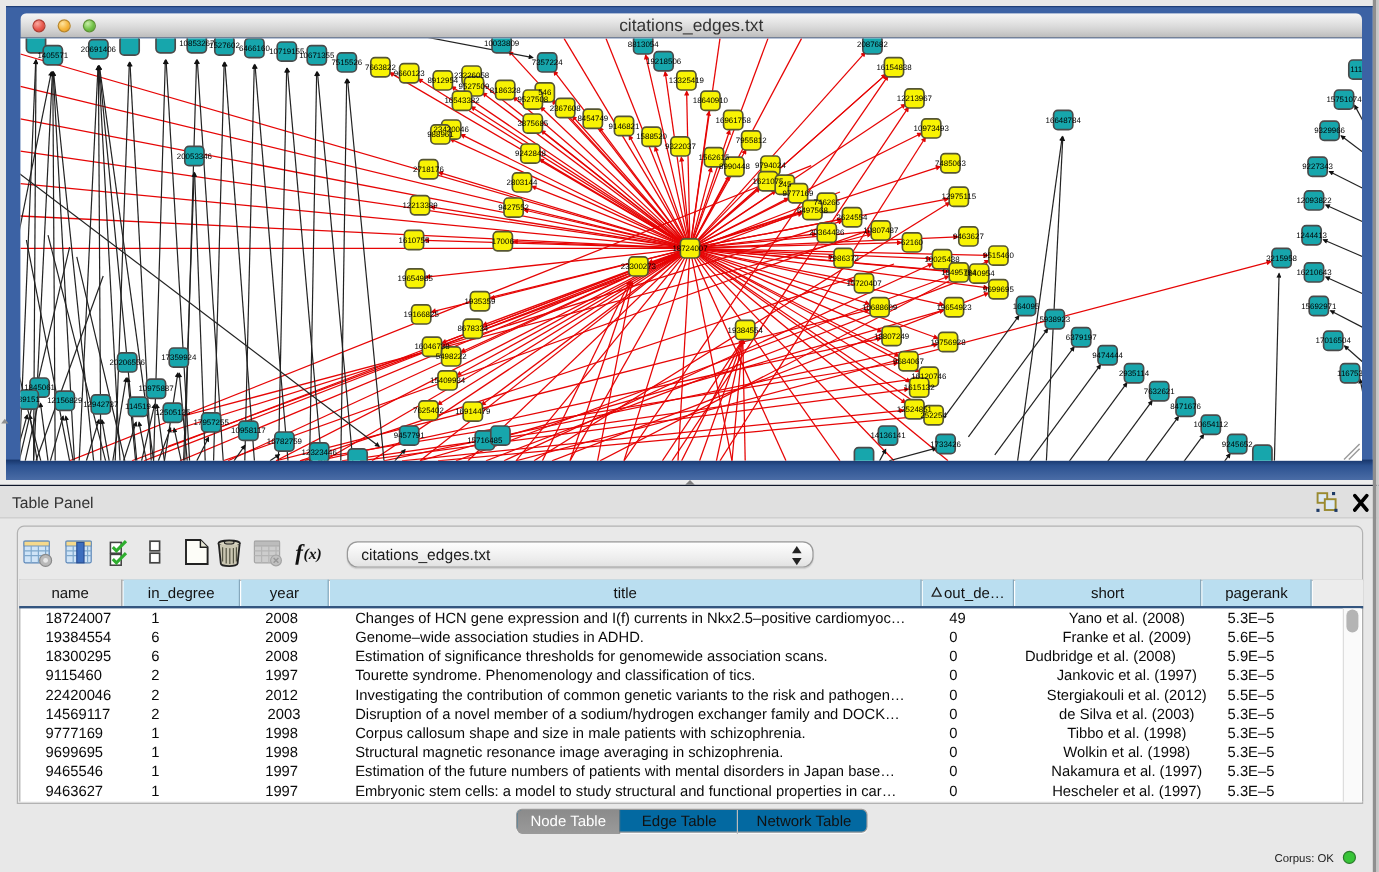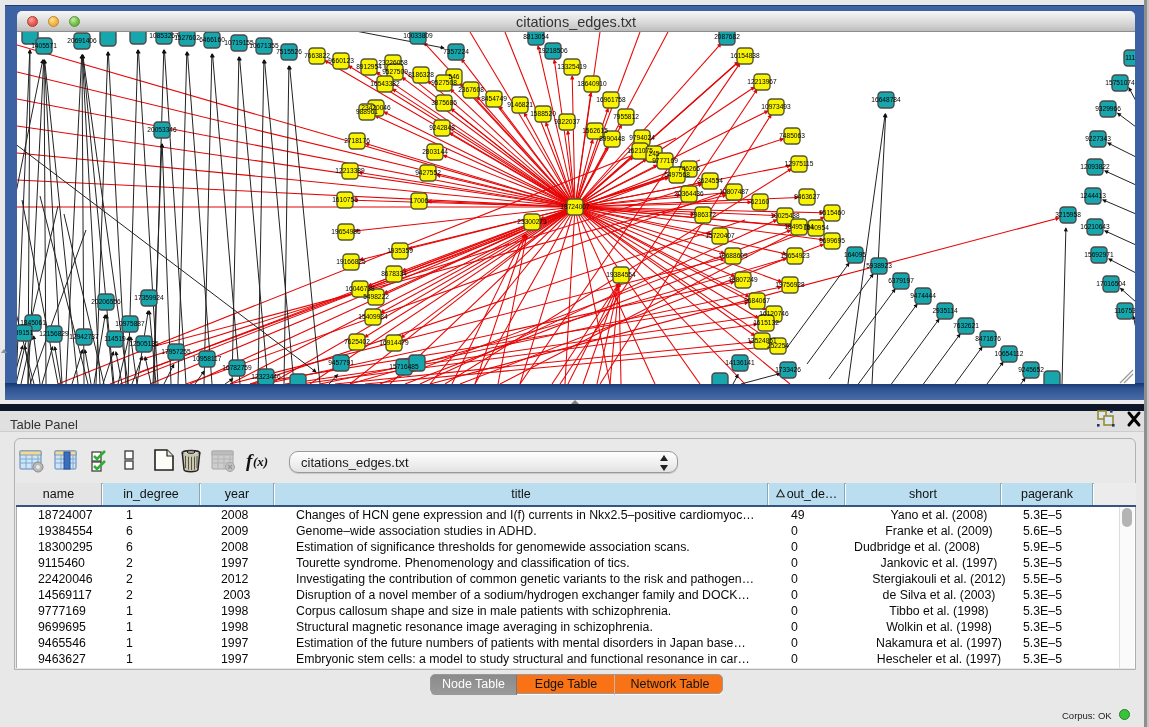--- a/index.html
+++ b/index.html
@@ -11,21 +11,21 @@
  border-radius:5px 5px 0 0;
  background:linear-gradient(#f6f6f6,#e3e3e3 40%,#cfcfcf 75%,#bcbcbc);
  border-bottom:1px solid #8d8d8d}
 .tl{position:absolute;top:15.5px;width:11px;height:11px;border-radius:50%}
 #title{position:absolute;left:17px;top:14px;width:1118px;text-align:center;
  font-size:14.5px;color:#333}
 #canvas{position:absolute;left:17px;top:32px;width:1118px;height:352px;background:#fff}
 #rstrip1{position:absolute;left:1144px;top:0;width:3px;height:727px;background:#8f8f8f}
 #rstrip2{position:absolute;left:1147px;top:0;width:2px;height:727px;background:#c6c6c6}
 #tp-band{position:absolute;left:0;top:404px;width:1149px;height:28px;
- background:#e0e0e0;border-top:7px solid #0f172a;border-bottom:1px solid #cdcdcd}
+ background:#e0e0e0;border-top:1px solid #0f172a;border-bottom:1px solid #cdcdcd}
 #tp-band .lbl{position:absolute;left:10px;top:6px;font-size:13px;color:#333}
 #panel{position:absolute;left:14px;top:438px;width:1122px;height:232px;
  border:1px solid #b2b2b2;border-radius:6px 6px 0 0;background:#e9e9e9}
 #dropdown{position:absolute;left:289px;top:451px;width:389px;height:22px;
  border:1px solid #999;border-radius:9px;
  background:linear-gradient(#fefefe,#ececec 70%,#e2e2e2);
  box-shadow:0 1px 1px rgba(0,0,0,0.15)}
 #dropdown span{position:absolute;left:11px;top:3px;font-size:13px;color:#1a1a1a}
 #dropdown .arr{position:absolute;right:8px;top:2px}
 #table{position:absolute;left:16px;top:483px;width:1120px;height:185px;
@@ -36,21 +36,21 @@
 #thname{background:#e4e4e4;border-right:1px solid #a0a0a0}
 #hdrline{position:absolute;left:16px;top:505px;width:1120px;height:2px;background:#33557f}
 .trow{position:absolute;left:16px;width:1104px;height:16px;font-size:12.3px;color:#0a0a0a}
 .trow span{position:absolute;top:1px;white-space:nowrap}
 .trow .ctr{text-align:center}
 #vsb{position:absolute;left:1119px;top:507px;width:15px;height:161px;
  background:#fafafa;border-left:1px solid #ddd}
 #vsb .thumb{position:absolute;left:2px;top:1px;width:10px;height:19px;
  background:#b4b4b4;border-radius:5px}
 #tabs{position:absolute;left:430px;top:674px;width:293px;height:20px;
- border:1px solid #9a9a9a;border-radius:5px;background:#f97316;
+ border:1px solid #9a9a9a;border-radius:5px;background:#0369a1;
  box-shadow:0 1px 0 rgba(255,255,255,0.8)}
 #tabs .seg{position:absolute;top:0;height:20px;font-size:12.5px;
  text-align:center;line-height:19px;color:#111}
 #tabs .sel{background:linear-gradient(#8b8b8b,#9a9a9a);color:#fff;
  border-radius:4px 0 0 4px;border-right:1px solid #787878}
 #mem{position:absolute;left:1062px;top:710px;font-size:9.5px;color:#222}
 #memdot{position:absolute;left:1119px;top:709px;width:11px;height:11px;
  border-radius:50%;background:#38c438;border:1px solid #2a7b2a}
 .divline{position:absolute;left:0;top:400px;width:1149px;height:4px;background:#ededed}
 #caret{position:absolute;left:571px;top:400px;width:0;height:0;
@@ -745,21 +745,21 @@
     <span style="left:205px">1997</span>
     <span style="left:280px">Estimation of the future numbers of patients with mental disorders in Japan base…</span>
     <span style="left:775px">0</span>
     <span class="ctr" style="left:845px;width:156px">Nakamura et al. (1997)</span>
     <span style="left:1007px">5.3E–5</span>
   </div>
 <div class="trow" style="top:651px">
     <span style="left:22px">9463627</span>
     <span style="left:110px">1</span>
     <span style="left:205px">1997</span>
-    <span style="left:280px">Embryonic stem cells: a model to study structural and functional resonance in car…</span>
+    <span style="left:280px">Embryonic stem cells: a model to study structural and functional properties in car…</span>
     <span style="left:775px">0</span>
     <span class="ctr" style="left:845px;width:156px">Hescheler et al. (1997)</span>
     <span style="left:1007px">5.3E–5</span>
   </div>
 <div id="vsb">
     <div class="thumb"></div>
   </div>
 <div id="tabs">
  <div class="seg sel" style="left:0;width:86px">Node Table</div>
  <div class="seg" style="left:87px;width:97px;border-right:1px solid #bbb">Edge Table</div>

